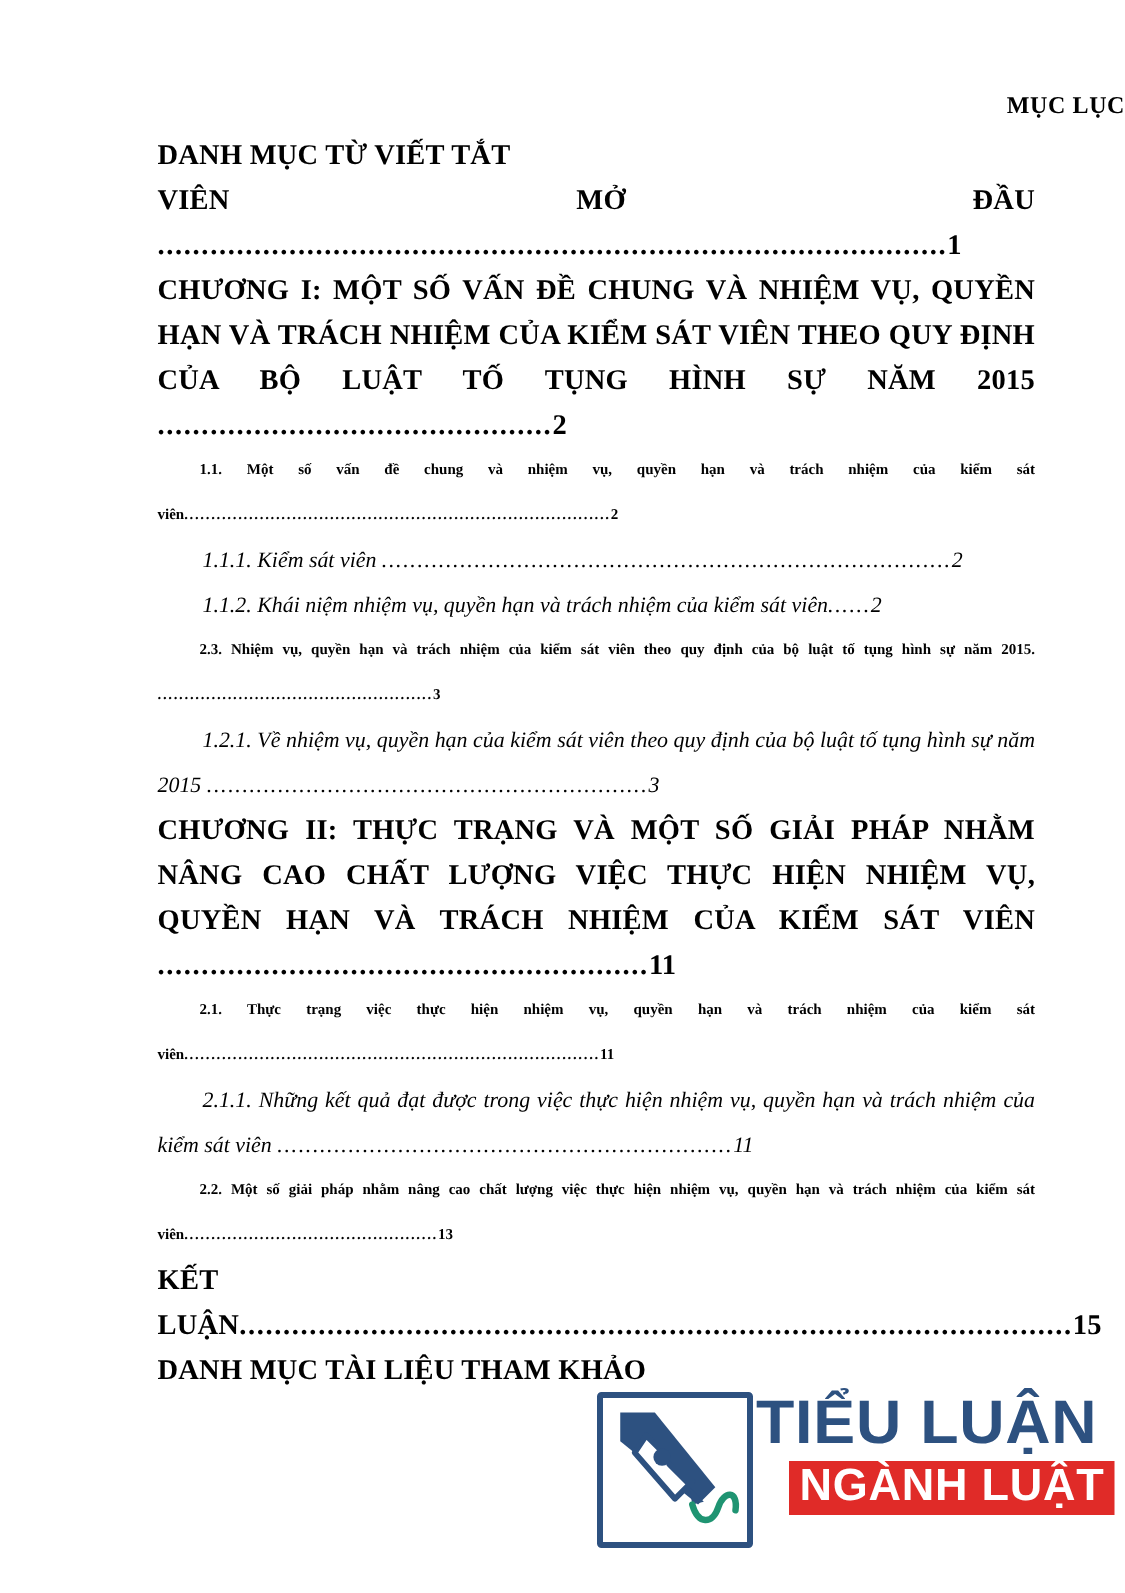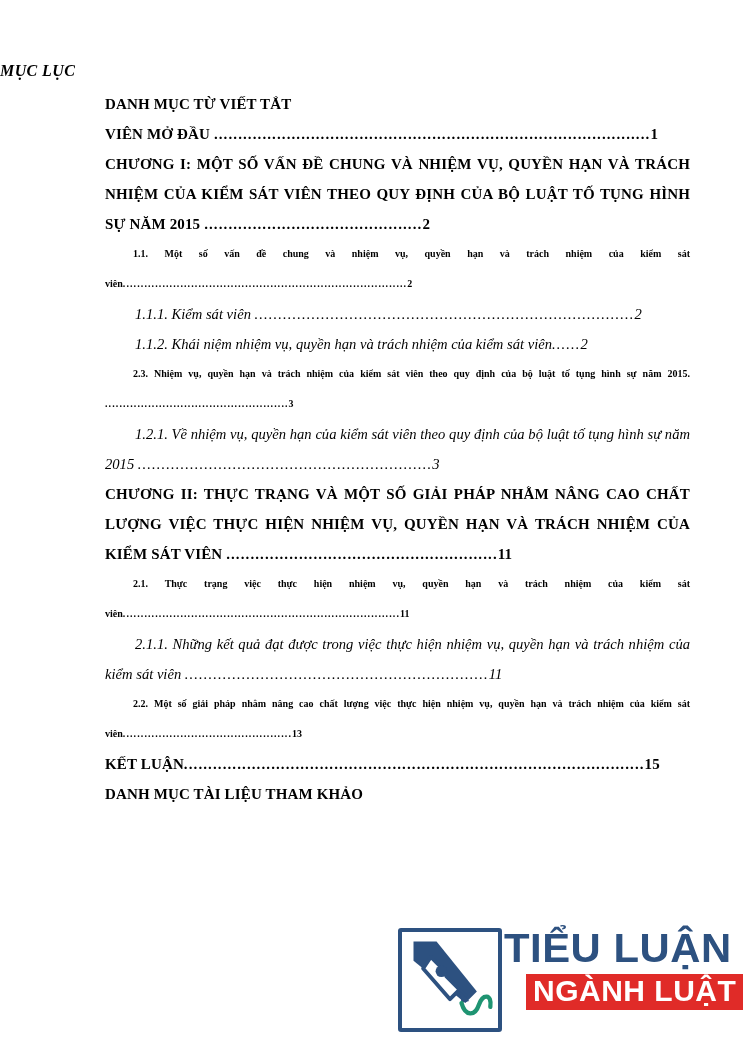--- a/index.html
+++ b/index.html
@@ -23,25 +23,24 @@
     inset: 0;
     padding: 0;
   }
 
   
   .doc-title {
     position: absolute;
     top: 62px;
     left: 0;
     width: 750px;
-    text-align: left;
+    text-align: right;
     font-size: 16px;
     font-weight: bold;
     letter-spacing: 0.4px;
-    font-style: italic;
   }
 
   
   .toc {
     position: absolute;
     top: 89px;
     left: 105px;
     width: 585px;
   }
 
@@ -52,21 +51,21 @@
     text-align: justify;
     text-justify: inter-word;
     margin: 0;
     padding: 0;
     position: relative;
   }
 
   
   .lvl1 {
     font-weight: bold;
-    font-size: 15px;
+    font-size: 19px;
     letter-spacing: 0.15px;
     text-indent: 0;
   }
   .lvl1.chapter {
     text-align: justify;
   }
 
   
   .lvl2 {
     font-weight: bold;

